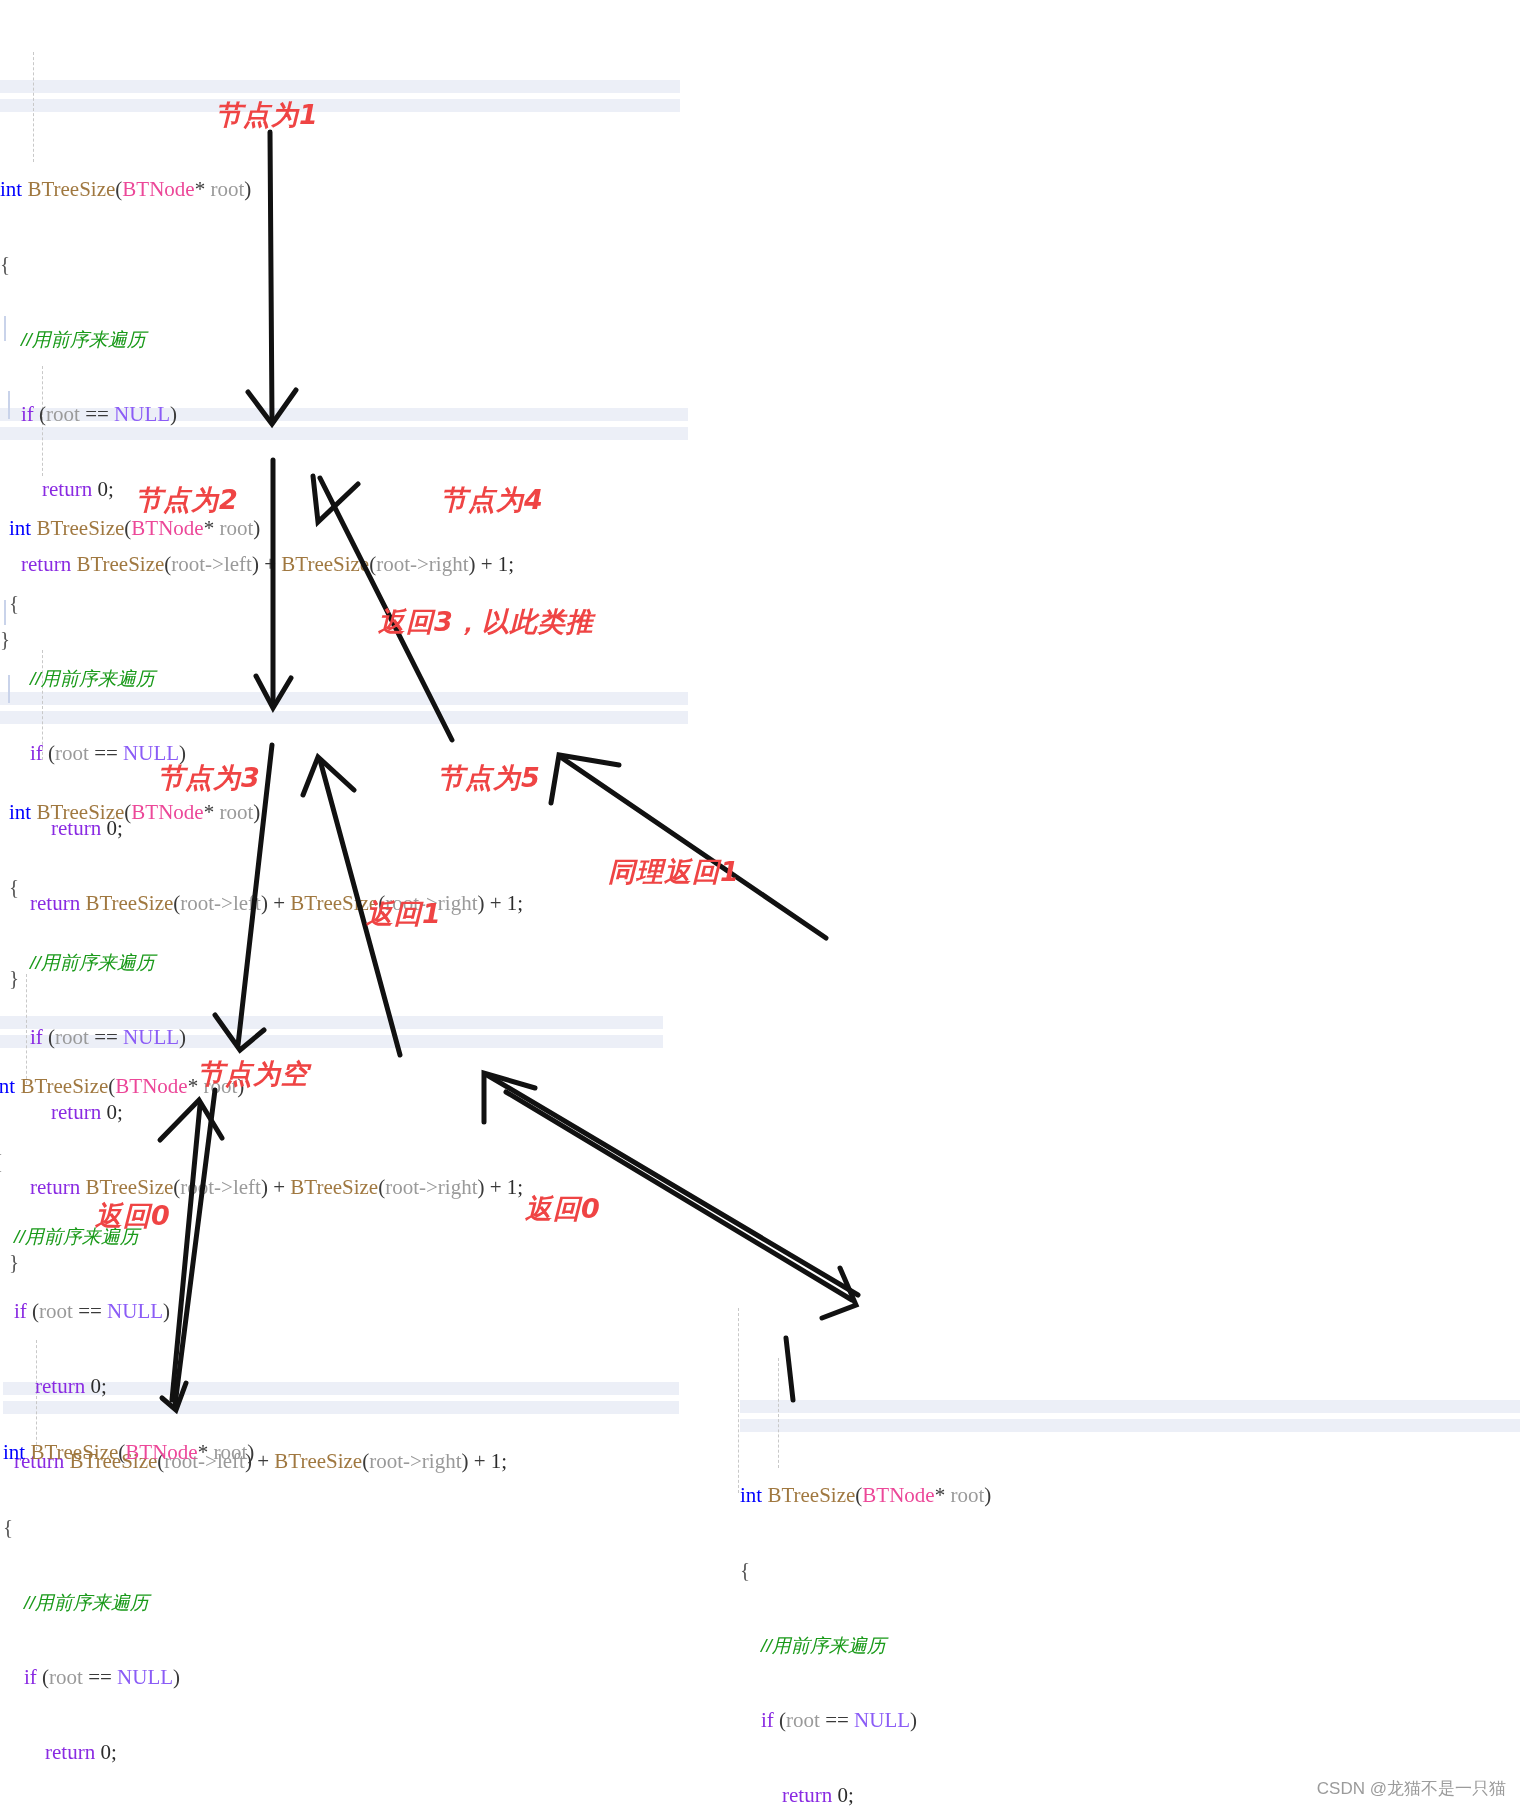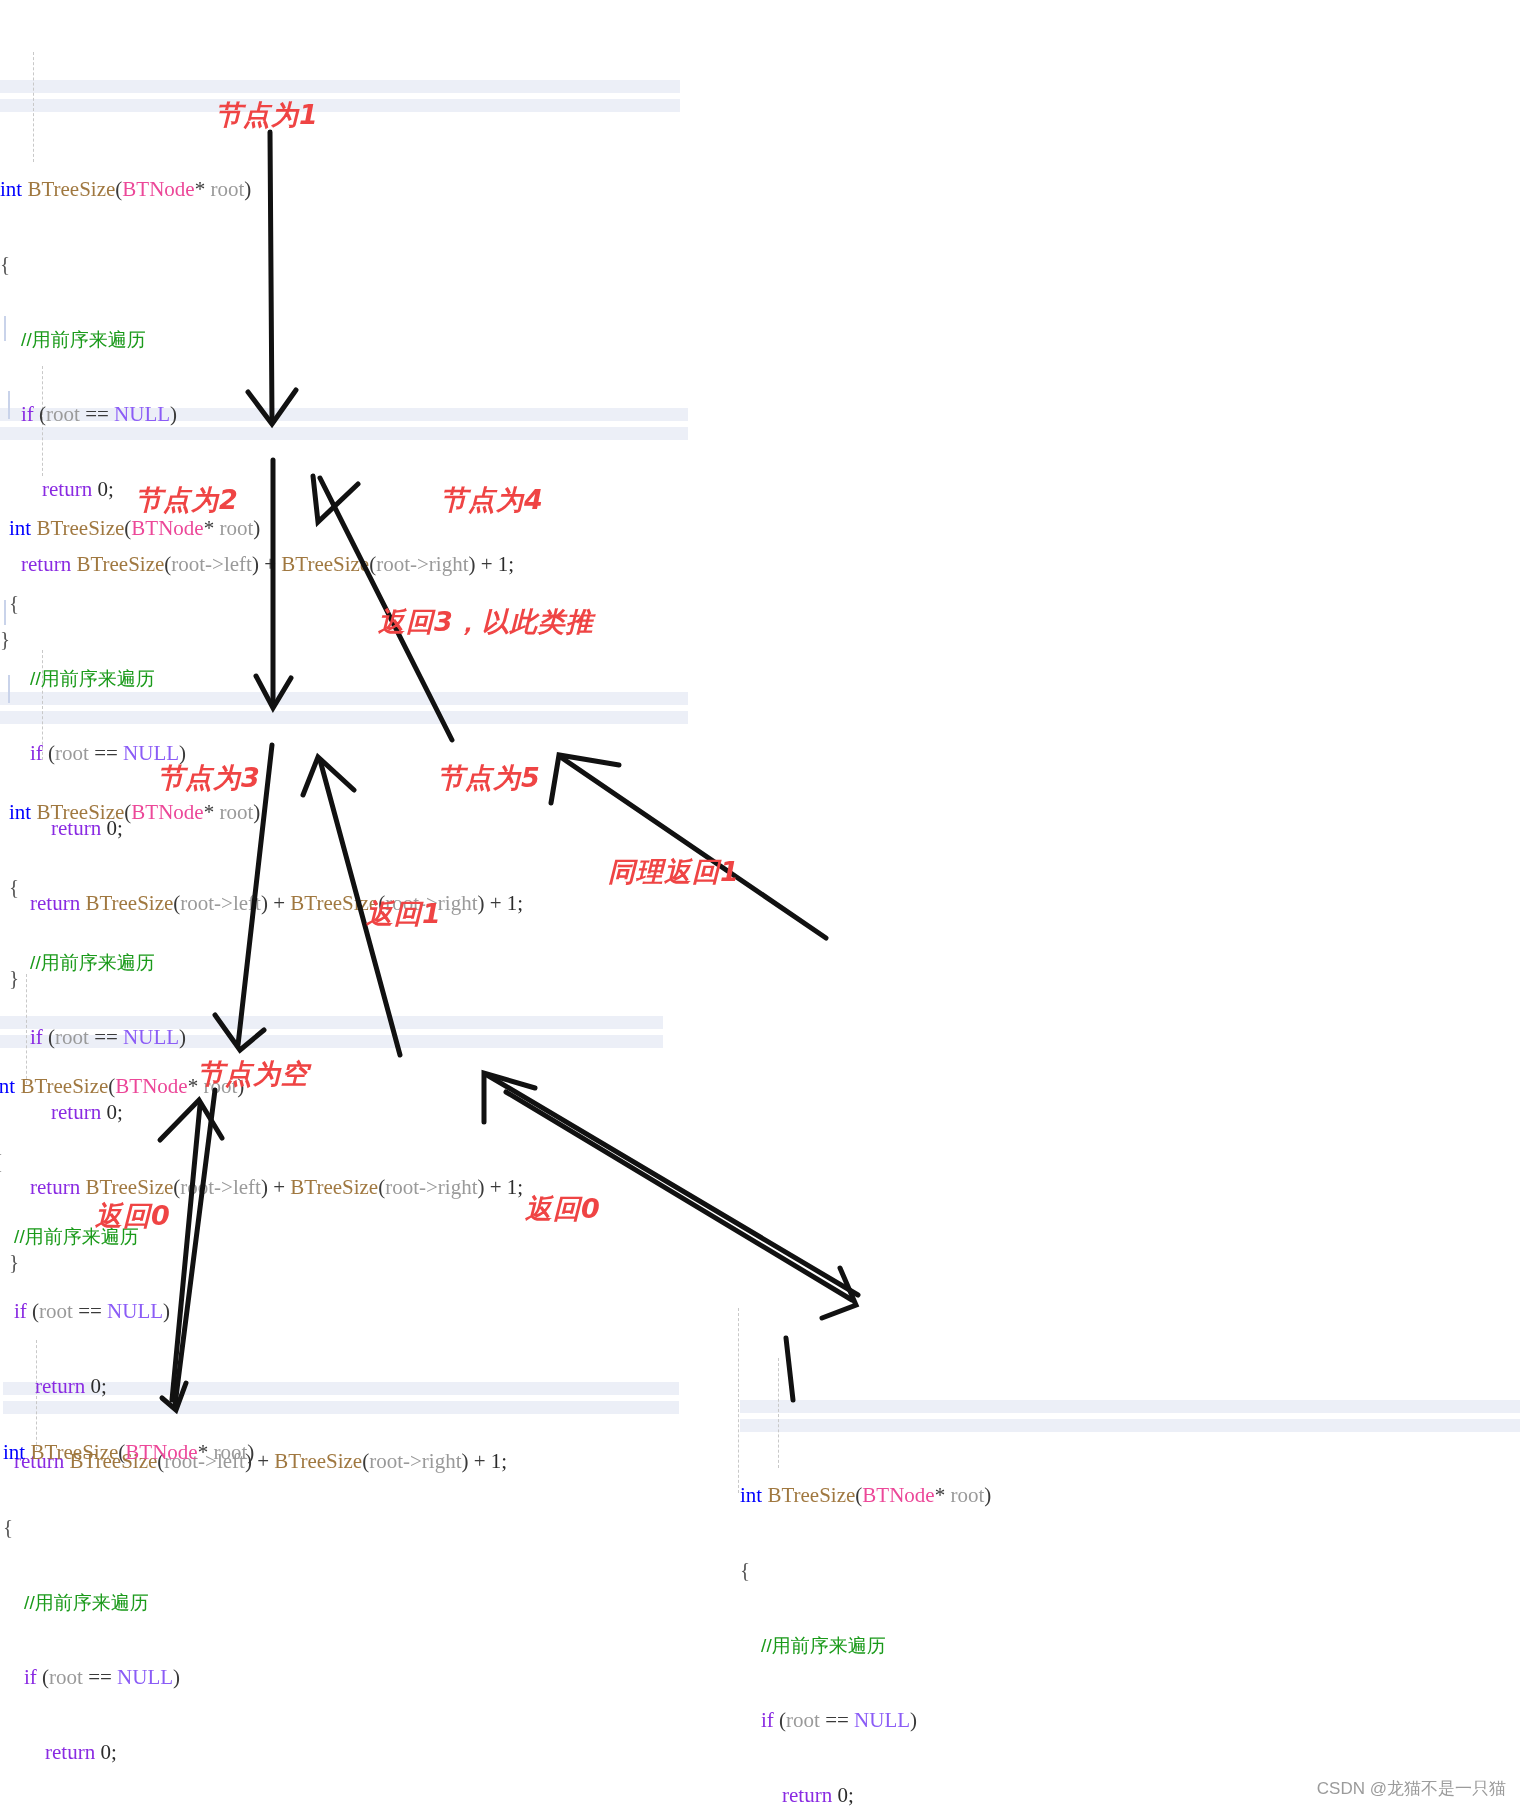--- a/index.html
+++ b/index.html
@@ -41,21 +41,21 @@
   .code-line > span { position: relative; z-index: 2; }
 
   
   .t-key     { color: #0000ff; }           
   .t-fn      { color: #a07840; }           
   .t-type    { color: #ec4899; }           
   .t-punct   { color: #3a3a3a; }           
   .t-var     { color: #9a9a9a; }           
   .t-ctl     { color: #8a2be2; }           
   .t-macro   { color: #8b5cf6; }
-  .t-cmt     { color: #1a9a1a; font-family:"Liberation Sans","DejaVu Sans",sans-serif; font-size:19px;}
+  .t-cmt     { color: #1a9a1a; font-family:"Liberation Sans","DejaVu Sans",sans-serif; font-size:19px;font-style:italic;}
   .t-num     { color: #2b2b2b; }
   .t-brace   { color: #555555; }
 
   
   .guide {
     position: absolute;
     width: 0;
     border-left: 1px dashed #c8c8c8;
     z-index: 1;
   }

